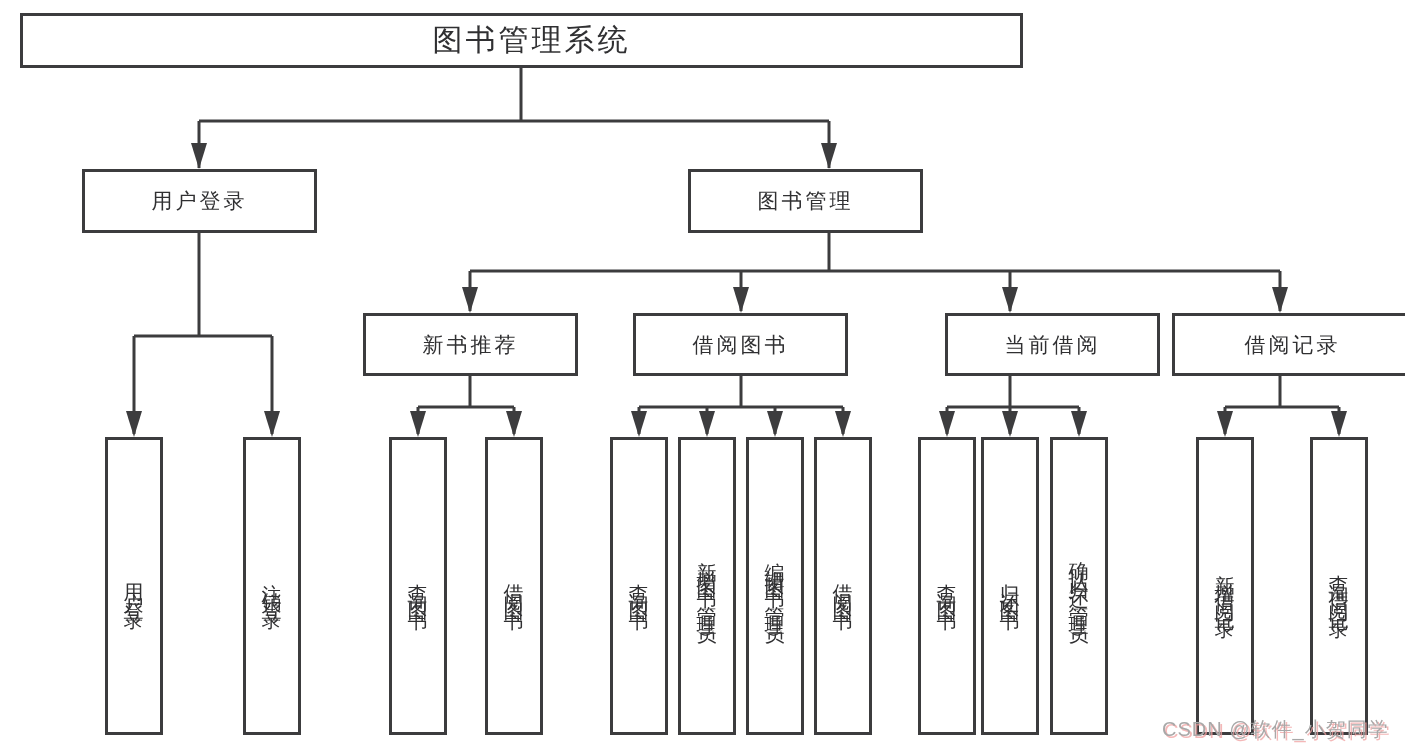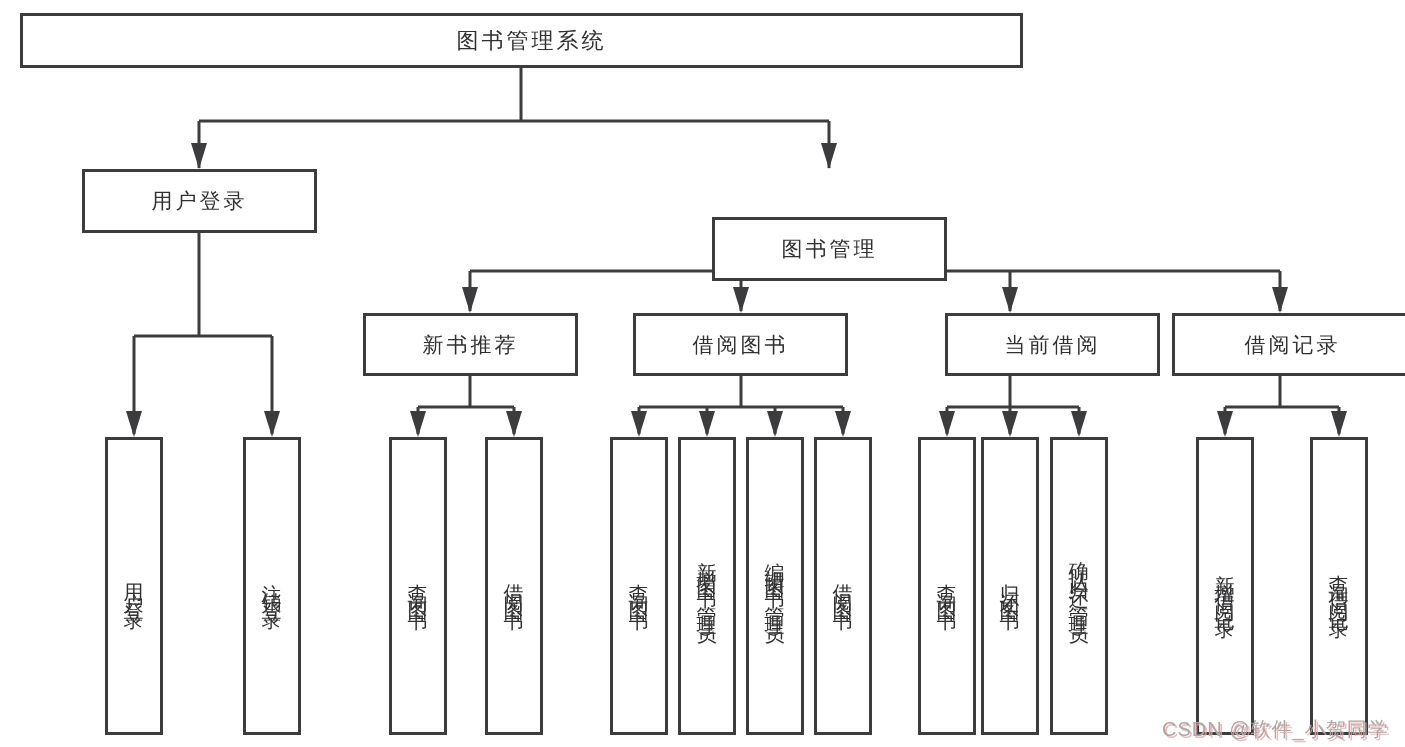--- a/index.html
+++ b/index.html
@@ -19,21 +19,21 @@
   svg.wires{position:absolute;left:0;top:0;z-index:1;}
   .node{
     position:absolute;
     box-sizing:border-box;
     border:3px solid var(--line);
     background:#ffffff;
     display:flex;align-items:center;justify-content:center;
     z-index:2;
   }
   .h-node{font-size:21px;letter-spacing:3px;white-space:nowrap;}
-  .root-node{font-size:22px;padding-left:20px;}
+  .root-node{font-size:30px;padding-left:20px;}
   .v-node span{
     writing-mode:vertical-rl;
     text-orientation:mixed;
     font-size:20px;
     letter-spacing:9px;
     line-height:1;
     white-space:nowrap;
   }
   .watermark{
     position:absolute;
@@ -81,21 +81,21 @@
       <polygon points="1002,411 1018,411 1010,437"></polygon>
       <polygon points="1071,411 1087,411 1079,437"></polygon>
       <polygon points="1217,411 1233,411 1225,437"></polygon>
       <polygon points="1331,411 1347,411 1339,437"></polygon>
     </g>
   </svg>
 
   <div class="node h-node root-node" style="left:20px;top:13px;width:1003px;height:55px;">图书管理系统</div>
 
   <div class="node h-node" style="left:82px;top:169px;width:235px;height:64px;">用户登录</div>
-  <div class="node h-node" style="left:712px;top:169px;width:235px;height:64px;margin-top:48px;">图书管理</div>
+  <div class="node h-node" style="left:688px;top:169px;width:235px;height:64px;">图书管理</div>
 
   <div class="node h-node" style="left:363px;top:313px;width:215px;height:63px;text-align:center;">新书推荐</div>
   <div class="node h-node" style="left:633px;top:313px;width:215px;height:63px;">借阅图书</div>
   <div class="node h-node" style="left:902px;top:313px;width:215px;height:63px;margin-left:43px;">当前借阅</div>
   <div class="node h-node" style="left:1172px;top:313px;width:241px;height:63px;">借阅记录</div>
 
   <div class="node v-node" style="left:105px;top:437px;width:58px;height:298px;">
     <span>用户登录</span>
   </div>
   <div class="node v-node" style="left:243px;top:437px;width:58px;height:298px;">

